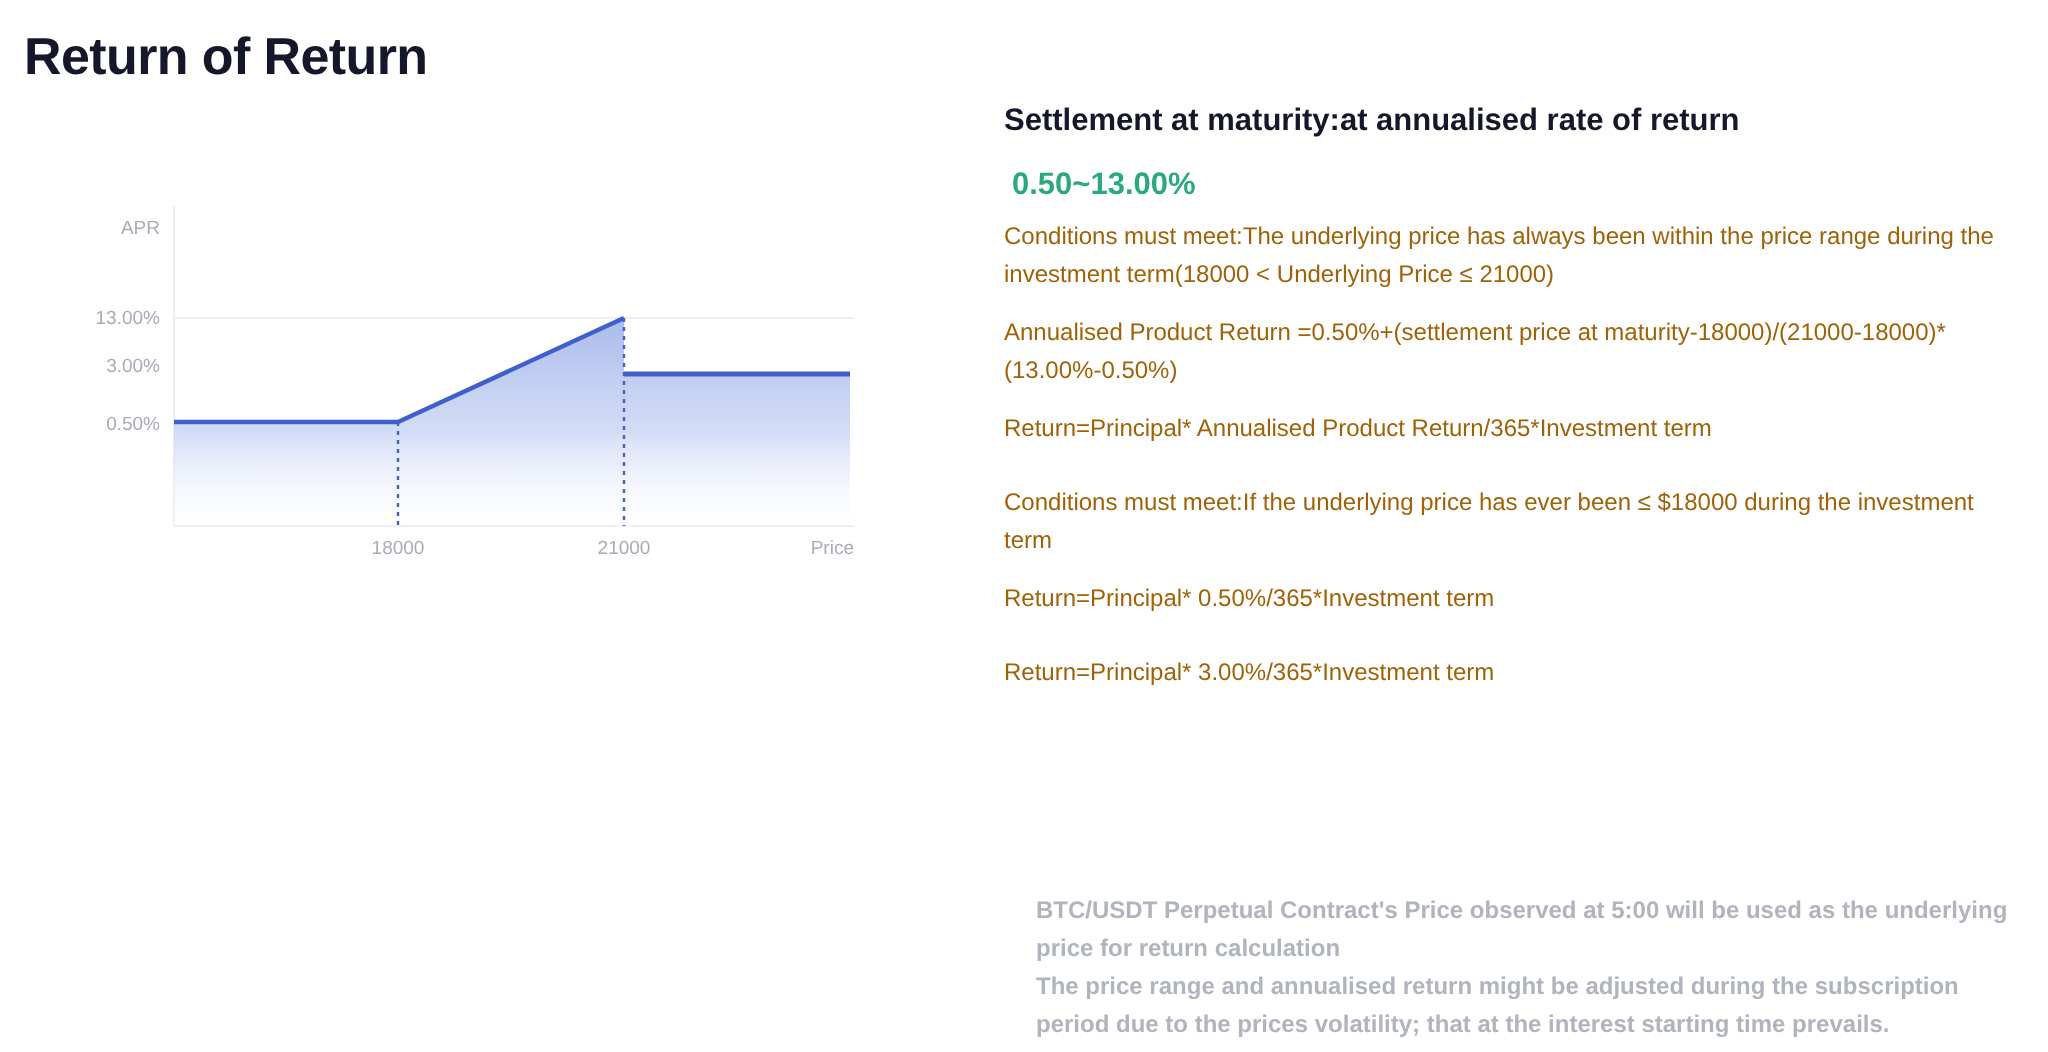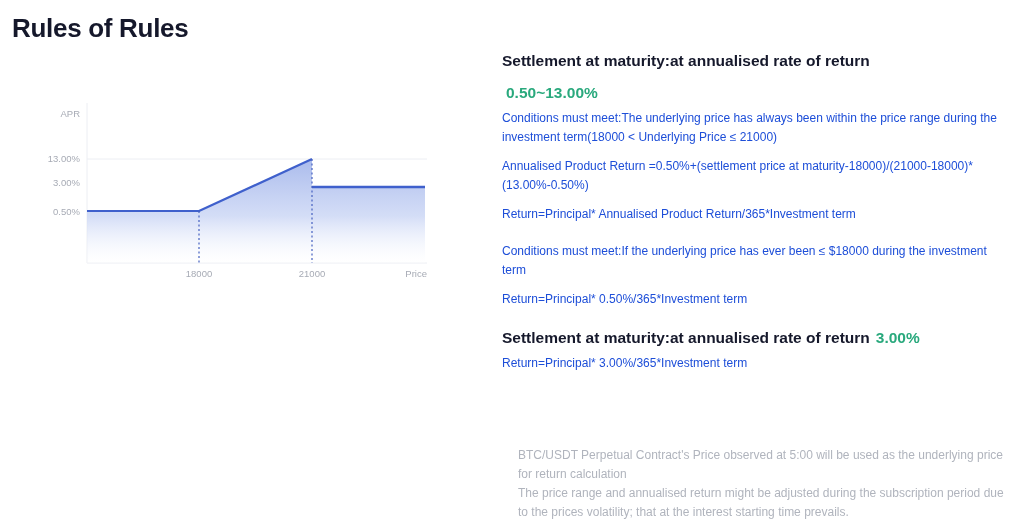--- a/index.html
+++ b/index.html
@@ -106,48 +106,49 @@
     white-space: nowrap;
   }
   .rule-heading.stacked .rate {
     display: block;
     margin-left: 4px;
     margin-top: 11px;
   }
   .rule-line {
     font-size: 12px;
     line-height: 19px;
-    color: #1d4ed8;
+    color: #a16207;
     margin: 0 0 10px 0;
   }
   .rule-line:last-child {
     margin-bottom: 0;
   }
 
   .footnotes {
     position: absolute;
     left: 518px;
     top: 446px;
     width: 495px;
   }
   .footnote {
     font-size: 12px;
     line-height: 19px;
     color: #b0b4bd;
     margin: 0;
+    font-weight: bold;
   }
 </style>
 </head>
 <body>
 
 <div class="page">
 
   <div class="left-col">
 
-    <div class="page-title">Rules of Rules</div>
+    <div class="page-title">Return of Return</div>
 
 
     <div class="chart-wrap">
       <svg class="chart-svg" width="420" height="195" viewBox="0 0 420 195">
         <defs>
           <linearGradient id="areaFill" x1="0" y1="0" x2="0" y2="1">
             <stop offset="0%" stop-color="#aabbec" stop-opacity="1"></stop>
             <stop offset="55%" stop-color="#ccd7f5" stop-opacity="0.85"></stop>
             <stop offset="100%" stop-color="#ffffff" stop-opacity="0.25"></stop>
           </linearGradient>
@@ -189,23 +190,20 @@
       <p class="rule-line">Annualised Product Return =0.50%+(settlement price at maturity-18000)/(21000-18000)*(13.00%-0.50%)</p>
       <p class="rule-line">Return=Principal* Annualised Product Return/365*Investment term</p>
     </div>
 
     <div class="rule-block">
       <p class="rule-line">Conditions must meet:If the underlying price has ever been ≤ $18000 during the investment term</p>
       <p class="rule-line">Return=Principal* 0.50%/365*Investment term</p>
     </div>
 
     <div class="rule-block">
-      <div class="rule-heading">
-        <span>Settlement at maturity:at annualised rate of return</span><span class="rate">3.00%</span>
-      </div>
       <p class="rule-line">Return=Principal* 3.00%/365*Investment term</p>
     </div>
 
   </div>
 
   <div class="footnotes">
     <p class="footnote">BTC/USDT Perpetual Contract's Price observed at 5:00 will be used as the underlying price for return calculation</p>
     <p class="footnote">The price range and annualised return might be adjusted during the subscription period due to the prices volatility; that at the interest starting time prevails.</p>
   </div>
 

